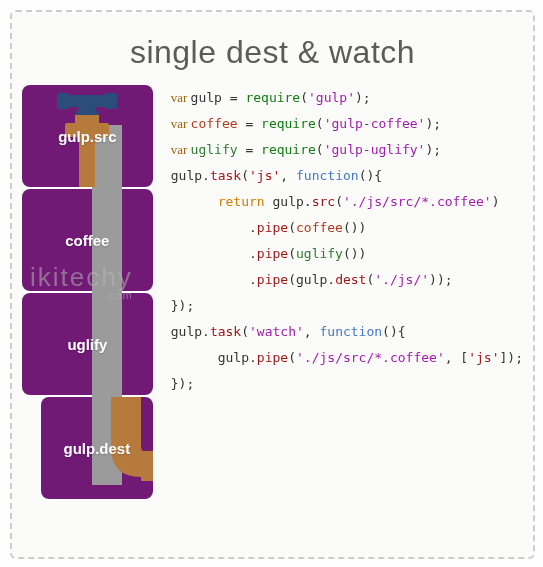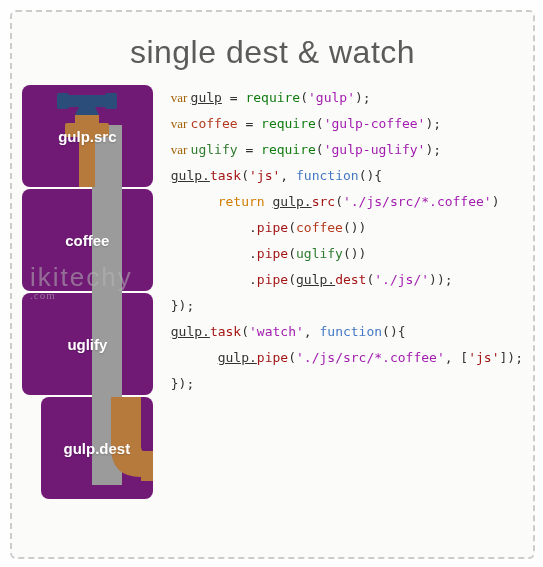--- a/index.html
+++ b/index.html
@@ -83,36 +83,35 @@
     font-size: 26px;
     color: rgba(180,180,180,0.55);
     letter-spacing: 2px;
     z-index: 5;
     pointer-events: none;
   }
   .watermark .sub {
     font-size: 11px;
     letter-spacing: 1px;
     margin-top: -4px;
-    text-align:left;
-    font-family:Liberation Serif, serif;
+    text-align:right;
   }
   
   .code {
     flex: 1;
     padding-left: 18px;
     font-family: Menlo, Consolas, monospace;
     font-size: 13px;
     line-height: 26px;
     color: #333;
   }
   .code .line { white-space: pre; }
   .kw-var { color: #a16207; font-family: Liberation Serif, serif; }
   .kw-return { color: #d17d00; }
-  .id-gulp { color: #333; text-decoration: underline; }
+  .id-gulp { color: #333; }
   .id-coffee { color: #b33a1d; }
   .id-uglify { color: #2f7b2f; }
   .call-require { color: #107c10; }
   .call-task { color: #a31616; }
   .call-src { color: #a31616; }
   .call-pipe { color: #a31616; }
   .call-dest { color: #a31616; }
   .call-watch { color: #a31616; }
   .call-fn { color: #4478c4; }
   .call-coffee { color: #b33a1d; }

